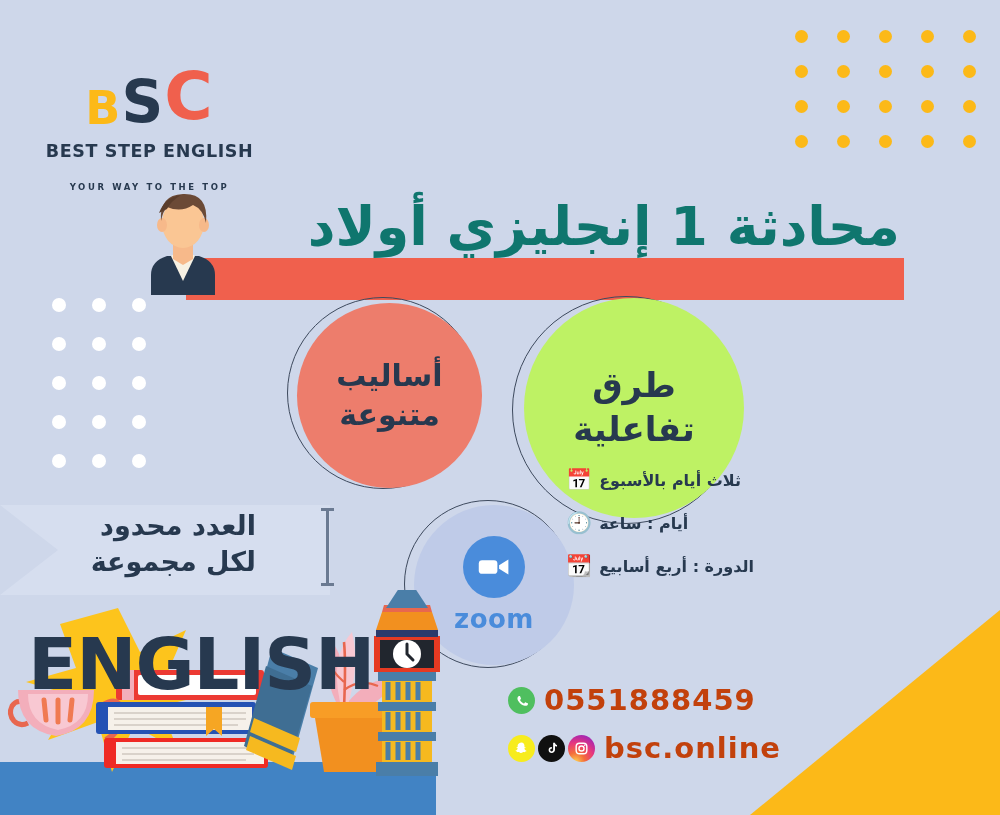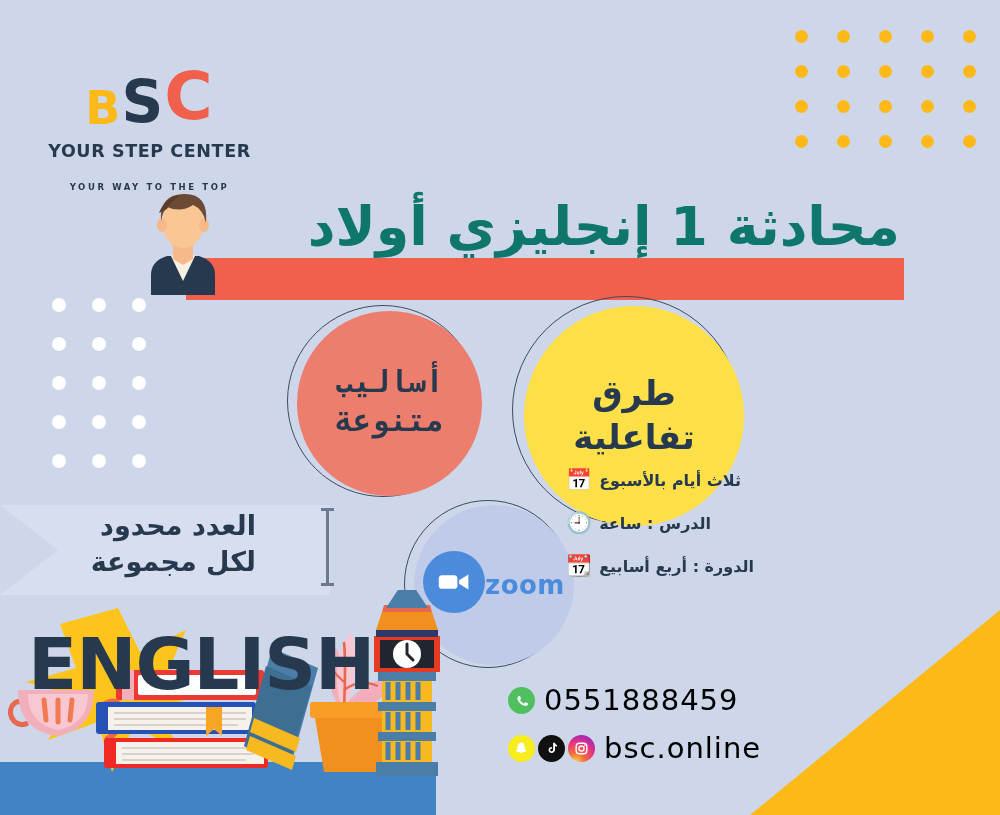--- a/index.html
+++ b/index.html
@@ -42,33 +42,33 @@
   #title-highlight{position:absolute;left:186px;top:258px;width:718px;height:42px;background:#f0604d;}
   #title{position:absolute;left:140px;top:196px;width:760px;text-align:right;direction:rtl;
     color:#0f766e;font-size:54px;font-weight:700;line-height:1.15;white-space:nowrap;}
 
   
   .circle-wrap{position:absolute;}
   .ring{position:absolute;border:1.6px solid #3e4a5e;border-radius:50%;background:transparent;}
   .disc{position:absolute;border-radius:50%;display:flex;align-items:center;justify-content:center;}
   .disc span{direction:rtl;text-align:center;color:#27394f;font-weight:700;line-height:1.28;}
 
-  #circle-coral{left:287px;top:305px;width:200px;height:200px;font-family:Liberation Mono, monospace;}
+  #circle-coral{left:287px;top:297px;width:200px;height:200px;}
   #circle-coral .ring{left:0;top:0;width:190px;height:190px;}
   #circle-coral .disc{left:10px;top:6px;width:185px;height:185px;background:#ed7d6c;}
   #circle-coral .disc span{font-size:30px;}
 
   #circle-yellow{left:512px;top:296px;width:238px;height:238px;}
   #circle-yellow .ring{left:0;top:0;width:226px;height:226px;}
-  #circle-yellow .disc{left:12px;top:10px;width:220px;height:220px;background:#fde047;}
+  #circle-yellow .disc{left:12px;top:2px;width:220px;height:220px;background:#bef264;}
   #circle-yellow .disc span{font-size:34px;}
 
   #circle-zoom{left:404px;top:500px;width:176px;height:176px;}
   #circle-zoom .ring{left:0;top:0;width:166px;height:166px;}
-  #circle-zoom .disc{left:10px;top:5px;width:160px;height:160px;background:#bfcbe8;flex-direction:row;}
+  #circle-zoom .disc{left:10px;top:5px;width:160px;height:160px;background:#bfcbe8;flex-direction:column;}
   #zoom-badge{width:62px;height:62px;border-radius:50%;background:#4a8cdb;
     display:flex;align-items:center;justify-content:center;margin-bottom:6px;}
   #zoom-word{color:#4a8cdb;font-size:26px;font-weight:700;letter-spacing:.5px;}
 
   
   #info-list{position:absolute;right:14px;top:470px;width:420px;direction:rtl;text-align:right;}
   .info-row{display:flex;flex-direction:row-reverse;align-items:center;justify-content:flex-start;
     gap:7px;margin-bottom:22px;}
   .info-row .ilabel{color:#27394f;font-size:16px;font-weight:700;white-space:nowrap;}
   .info-row .iicon{font-size:21px;line-height:1;}
@@ -84,21 +84,21 @@
   #ribbon-divider::after{bottom:0;}
 
   
   #illustration{position:absolute;left:0;top:590px;width:450px;height:225px;}
   #english-word{position:absolute;left:28px;top:628px;color:#27394f;
     font-size:72px;font-weight:700;letter-spacing:-1px;line-height:1;}
 
   
   #contacts{position:absolute;left:508px;top:683px;width:400px;}
   .contact-row{display:flex;align-items:center;gap:9px;margin-bottom:14px;}
-  .contact-row .ctext{color:#000000;font-size:29px;font-weight:400;letter-spacing:1px;}
+  .contact-row .ctext{color:#c2410c;font-size:29px;font-weight:700;letter-spacing:1px;}
   .social-icons{display:flex;align-items:center;gap:3px;}
   .sicon{width:27px;height:27px;border-radius:50%;display:flex;align-items:center;justify-content:center;}
   #icon-whatsapp{background:#4fbf5f;}
   #icon-snapchat{background:#f7ec1e;}
   #icon-tiktok{background:#101010;}
   #icon-instagram{background:radial-gradient(circle at 28% 100%,#fdd250 0%,#f46d3a 28%,#e8377c 56%,#b429a6 78%,#7b2fd4 100%);}
 </style>
 </head>
 <body>
 
@@ -144,21 +144,21 @@
       <div class="dot"></div>
     <div class="dot"></div>
       <div class="dot"></div>
       <div class="dot"></div>
   </div>
 
   <div id="logo">
     <div id="logo-mark">
       <span class="l-b">B</span><span class="l-s">S</span><span class="l-c">C</span>
     </div>
-    <div id="logo-name">YOUR STEP CENTER</div>
+    <div id="logo-name">BEST STEP ENGLISH</div>
     <div id="logo-tag">YOUR WAY TO THE TOP</div>
   </div>
 
   <div id="title-highlight"></div>
 
   <svg id="avatar" viewBox="0 0 84 112">
     <path d="M10 112 L10 92 Q10 78 26 73 L58 73 Q74 78 74 92 L74 112 Z" fill="#27394f"></path>
     <path d="M30 73 L42 98 L54 73 L48 69 L36 69 Z" fill="#f7f1e3"></path>
     <path d="M32 56 L52 56 L52 76 L42 82 L32 76 Z" fill="#f7b98a"></path>
     <ellipse cx="42" cy="40" rx="21" ry="25" fill="#fac694"></ellipse>
@@ -197,21 +197,21 @@
     </div>
   </div>
 
   <div id="info-list">
     <div class="info-row">
       <span class="iicon">📅</span>
       <span class="ilabel">ثلاث أيام بالأسبوع</span>
     </div>
     <div class="info-row">
       <span class="iicon">🕘</span>
-      <span class="ilabel">الدرس : ساعة</span>
+      <span class="ilabel">أيام : ساعة</span>
     </div>
     <div class="info-row">
       <span class="iicon">📆</span>
       <span class="ilabel">الدورة : أربع أسابيع</span>
     </div>
   </div>
 
   <div id="ribbon"></div>
   <div id="ribbon-text">العدد محدود<br>لكل مجموعة</div>
   <div id="ribbon-divider"></div>

